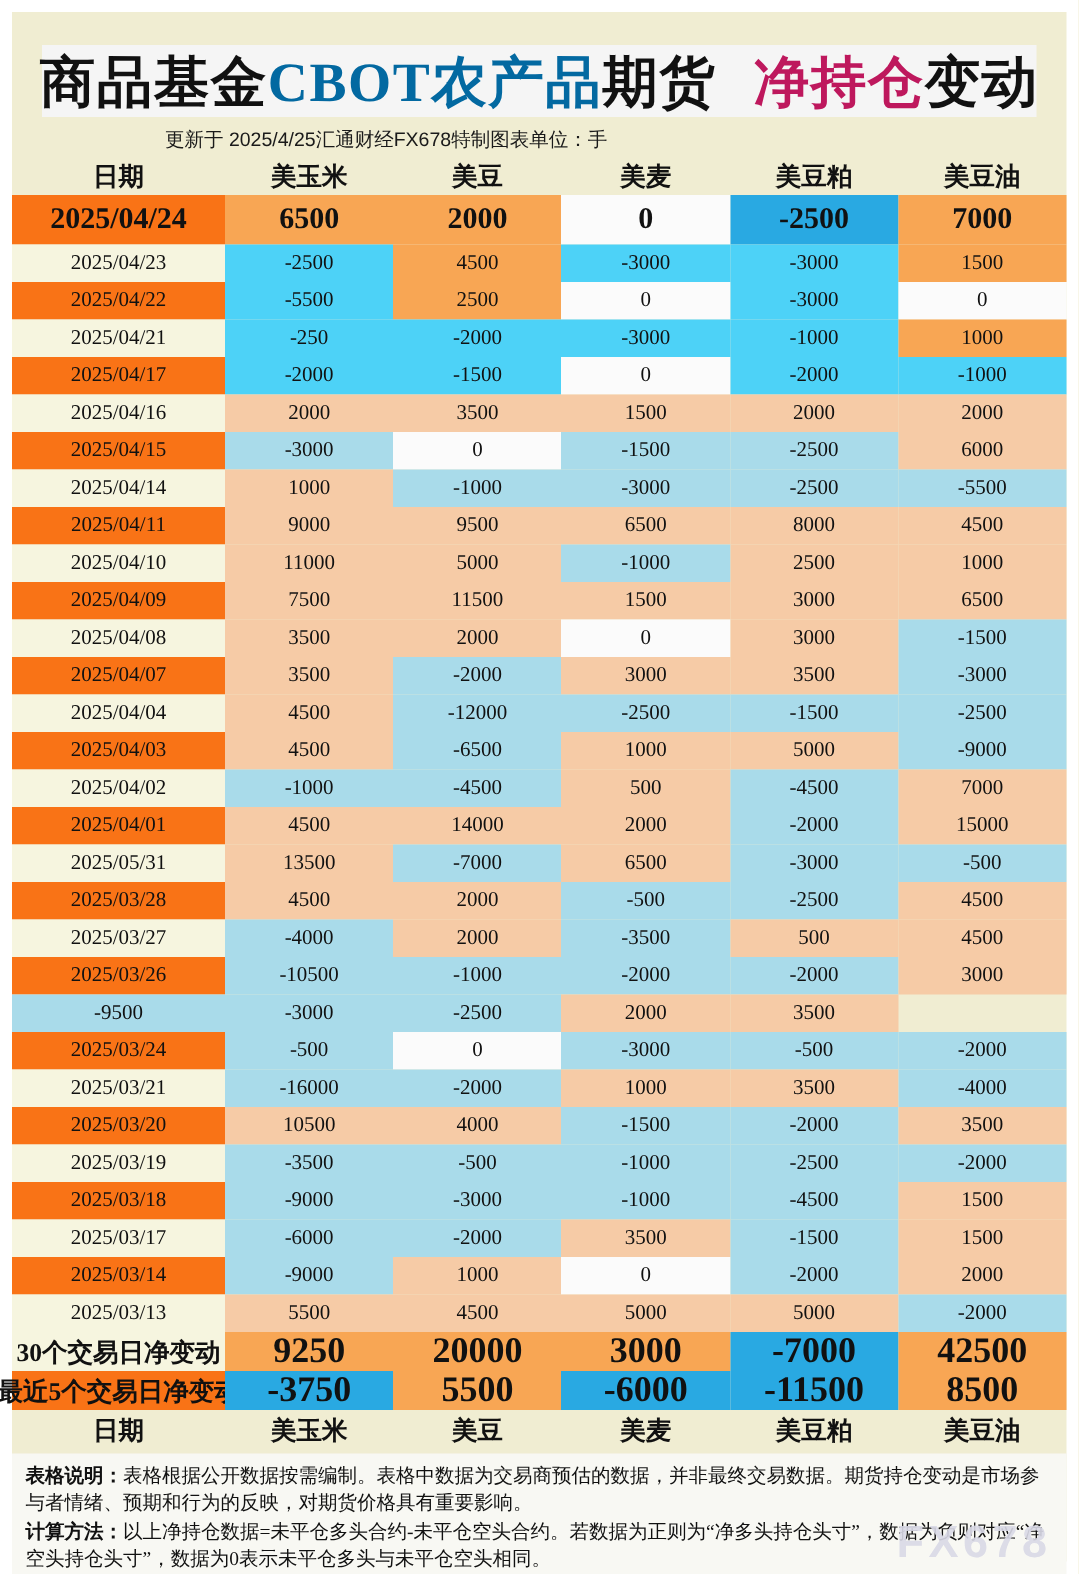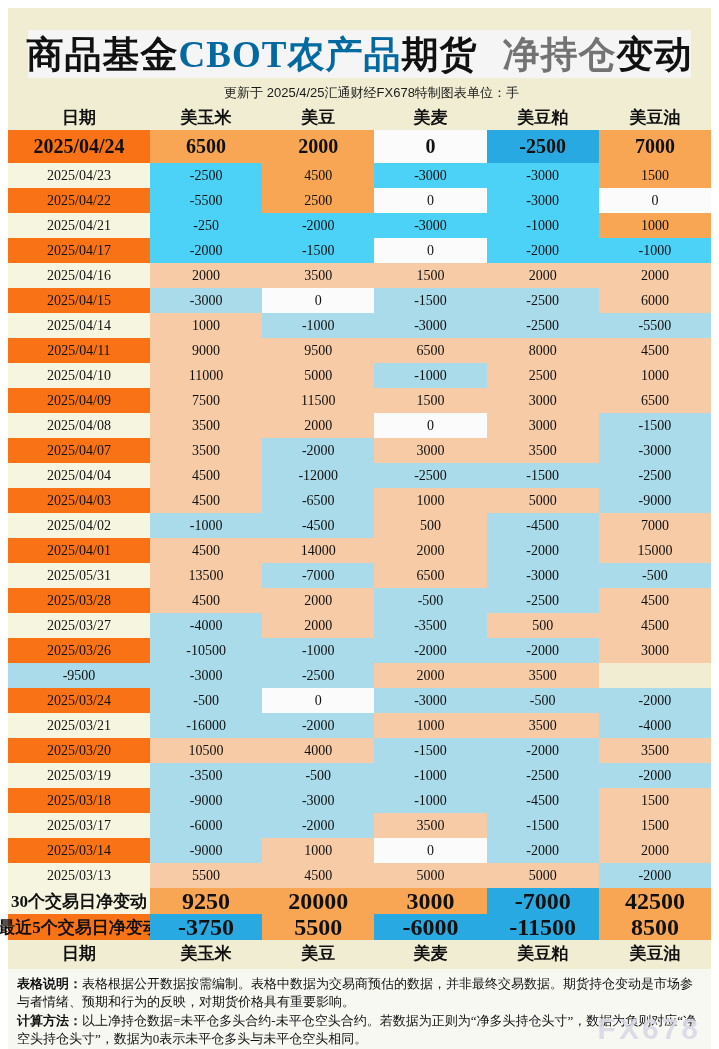--- a/index.html
+++ b/index.html
@@ -14,24 +14,24 @@
     background:#F0EDD2;
   }
   
   .title-box{
     margin:22px 20px 3px 20px;height:48px;background:#F5F5F5;
     display:flex;align-items:flex-start;justify-content:center;
     font-size:37px;font-weight:bold;letter-spacing:1px;white-space:nowrap;
   }
   .seg-black{color:#111;}
   .seg-orange{color:#0369a1;}
-  .seg-blue{color:#737373;margin-left:25px;}
+  .seg-blue{color:#be185d;margin-left:25px;}
   
   .info-row{
-    display:flex;justify-content:center;align-items:center;
+    display:flex;justify-content:flex-start;align-items:center;
     padding:3px 78px 2px 102px;font-size:13px;color:#1a1a1a;
     font-family:"Liberation Sans","DejaVu Sans",sans-serif;
   }
   
   .grid{width:703px;}
   .row{
     display:grid;
     grid-template-columns:142px 1fr 1fr 1fr 1fr 1fr;
     align-items:stretch;
   }

